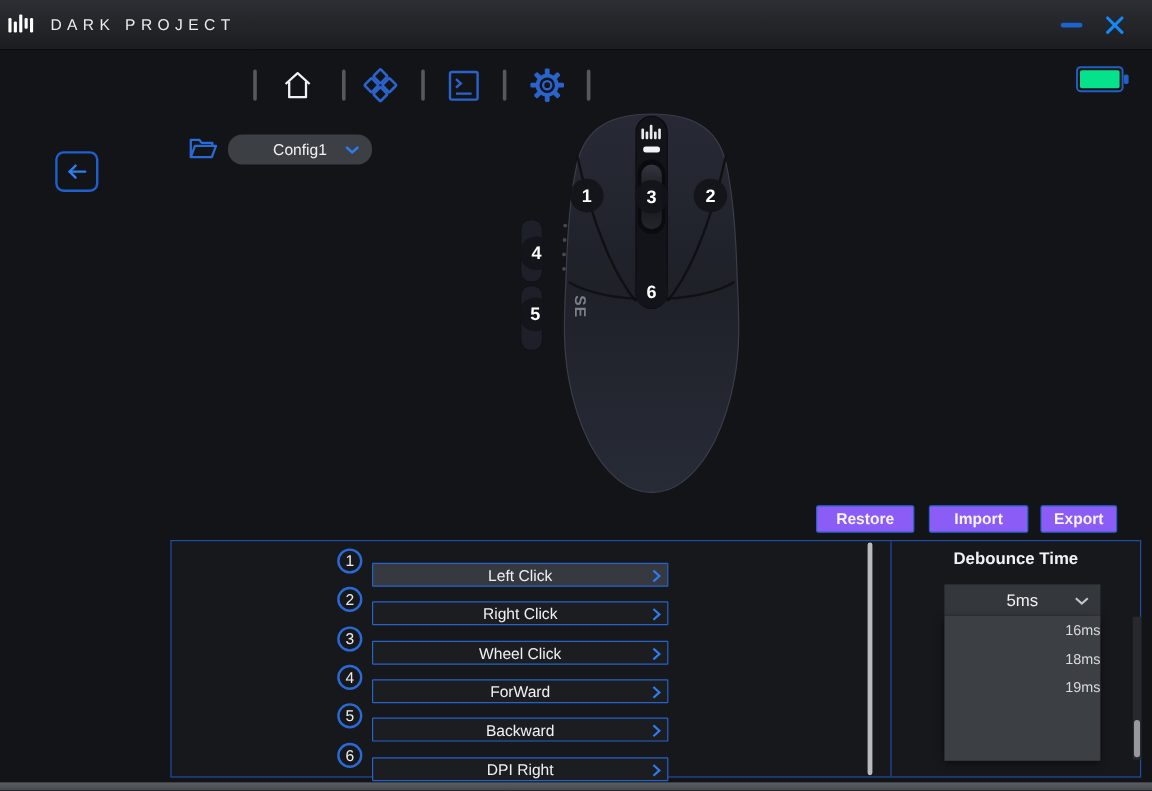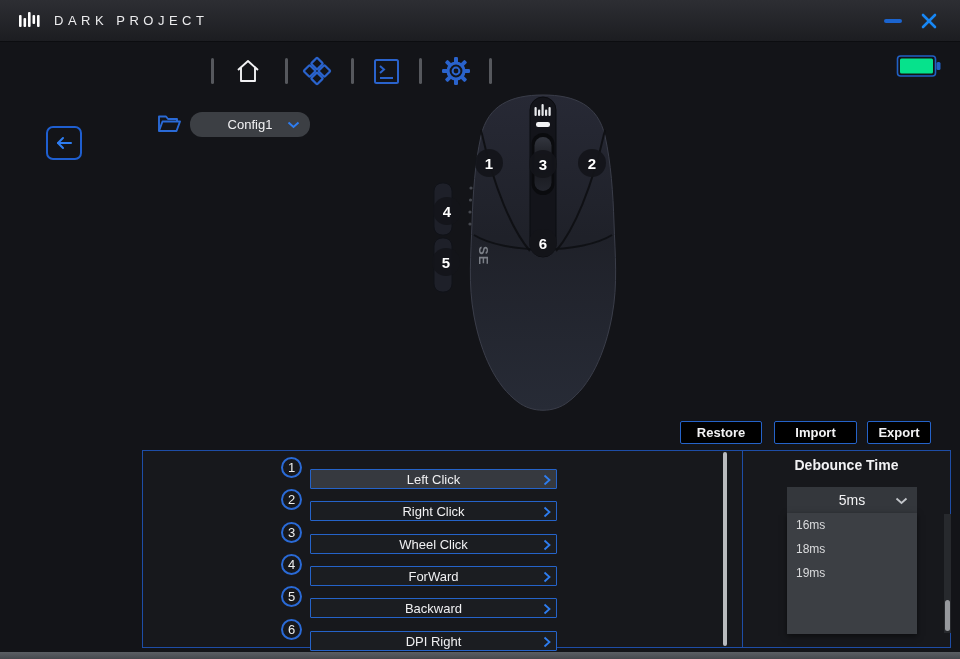--- a/index.html
+++ b/index.html
@@ -6,21 +6,21 @@
   html,body { background:#000; }
   .app {
     position:relative; width:960px; height:659px; overflow:hidden;
     background:#131418; font-family:"Liberation Sans", sans-serif;
     color:#e8e9eb; -webkit-font-smoothing:antialiased;
   }
   
   .titlebar {
     position:absolute; left:0; top:0; width:960px; height:42px;
     background:linear-gradient(#2d2e33, #1c1d21);
-    display:flex; align-items:center; padding-left:16px;
+    display:flex; align-items:center; padding-left:4px;
     border-bottom:1px solid #0c0d10;
   }
   .brand { display:flex; align-items:center; gap:12px; }
   .brand-text { font-size:13px; letter-spacing:4.5px; font-weight:500; color:#ececee; }
   .win-btn { position:absolute; top:7px; width:30px; height:28px; background:none; border:none;
     display:flex; align-items:center; justify-content:center; cursor:pointer; }
   .win-min { right:52px; }
   .win-close { right:16px; }
   .min-dash { width:18px; height:4px; border-radius:2px; background:#1b64cf; }
   
@@ -38,21 +38,21 @@
     background:#3c3f44; border:none; border-radius:12px; cursor:pointer;
     display:flex; align-items:center; justify-content:center; }
   .config-select .cfg-label { color:#f2f2f4; font-size:13px; }
   .config-select .cfg-chev { position:absolute; right:10px; top:9px; }
   
   .mouse-wrap { position:absolute; left:432px; top:88px; width:211px; height:332px; }
   .badge { position:absolute; width:28px; height:28px; border-radius:50%;
     background:rgba(19,20,26,0.93); color:#fff; font-size:15px; font-weight:bold;
     display:flex; align-items:center; justify-content:center; border:none; cursor:pointer; }
   
-  .act-btn { position:absolute; top:421px; height:23px; background:#000000;
+  .act-btn { position:absolute; top:421px; height:23px; background:#8b5cf6;
     border:1px solid #2563c9; border-radius:2px; color:#f3f3f5; font-size:13px; font-weight:600;
     font-family:"Liberation Sans", sans-serif; cursor:pointer; }
   .act-restore { left:680px; width:82px; }
   .act-import  { left:774px; width:83px; }
   .act-export  { left:867px; width:64px; }
   
   .panel { position:absolute; left:142px; top:450px; width:809px; height:198px;
     border:1px solid #1e4da6; background:#17181c; }
   .panel-divider { position:absolute; left:742px; top:451px; width:1px; height:196px; background:#1e4da6; }
   .bind-row { position:absolute; left:0; width:742px; height:22px; }
@@ -69,21 +69,21 @@
     background:#b9bbbe; border-radius:2px; cursor:pointer; }
   
   .debounce-title { position:absolute; left:742px; top:457px; width:209px; text-align:center;
     font-size:14px; font-weight:600; color:#f2f2f4; }
   .deb-select { position:absolute; left:787px; top:487px; width:130px; height:26px;
     background:#34373c; border:none; cursor:pointer;
     display:flex; align-items:center; justify-content:center; color:#f2f2f4; font-size:14px;
     font-family:"Liberation Sans", sans-serif; }
   .deb-select .deb-chev { position:absolute; right:9px; top:10px; }
   .deb-list { position:absolute; left:787px; top:513px; width:130px; height:121px;
-    background:#3c3f44; box-shadow:0 2px 6px rgba(0,0,0,.5); }
+    background:#3c3f44; box-shadow:0 2px 6px rgba(0,0,0,.5);text-align:right; }
   .deb-opt { position:relative; height:24.2px; line-height:24.2px; padding-left:9px;
     font-size:12px; color:#dadbdd; cursor:pointer; }
   .deb-opt.active { background:#1266e3; color:#ffffff; }
   .deb-track { position:absolute; right:9px; top:514px; width:7px; height:119px; background:#27292d; }
   .deb-thumb { position:absolute; right:10px; top:600px; width:5px; height:31px;
     background:#97999d; border-radius:3px; cursor:pointer; }
   
   .bottom-strip { position:absolute; left:0; top:652px; width:960px; height:7px;
     background:linear-gradient(#5b5f64,#45484d); }
 </style>

